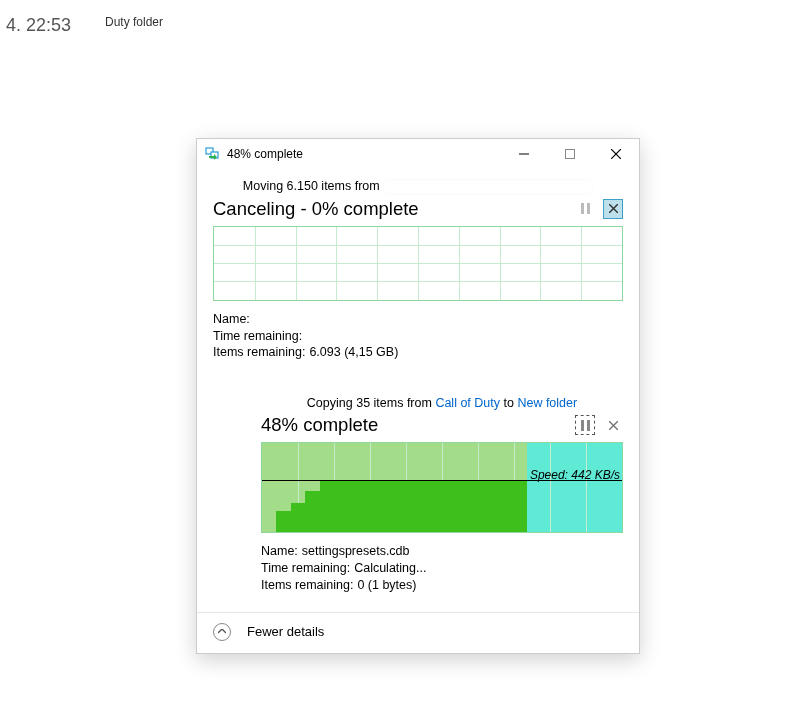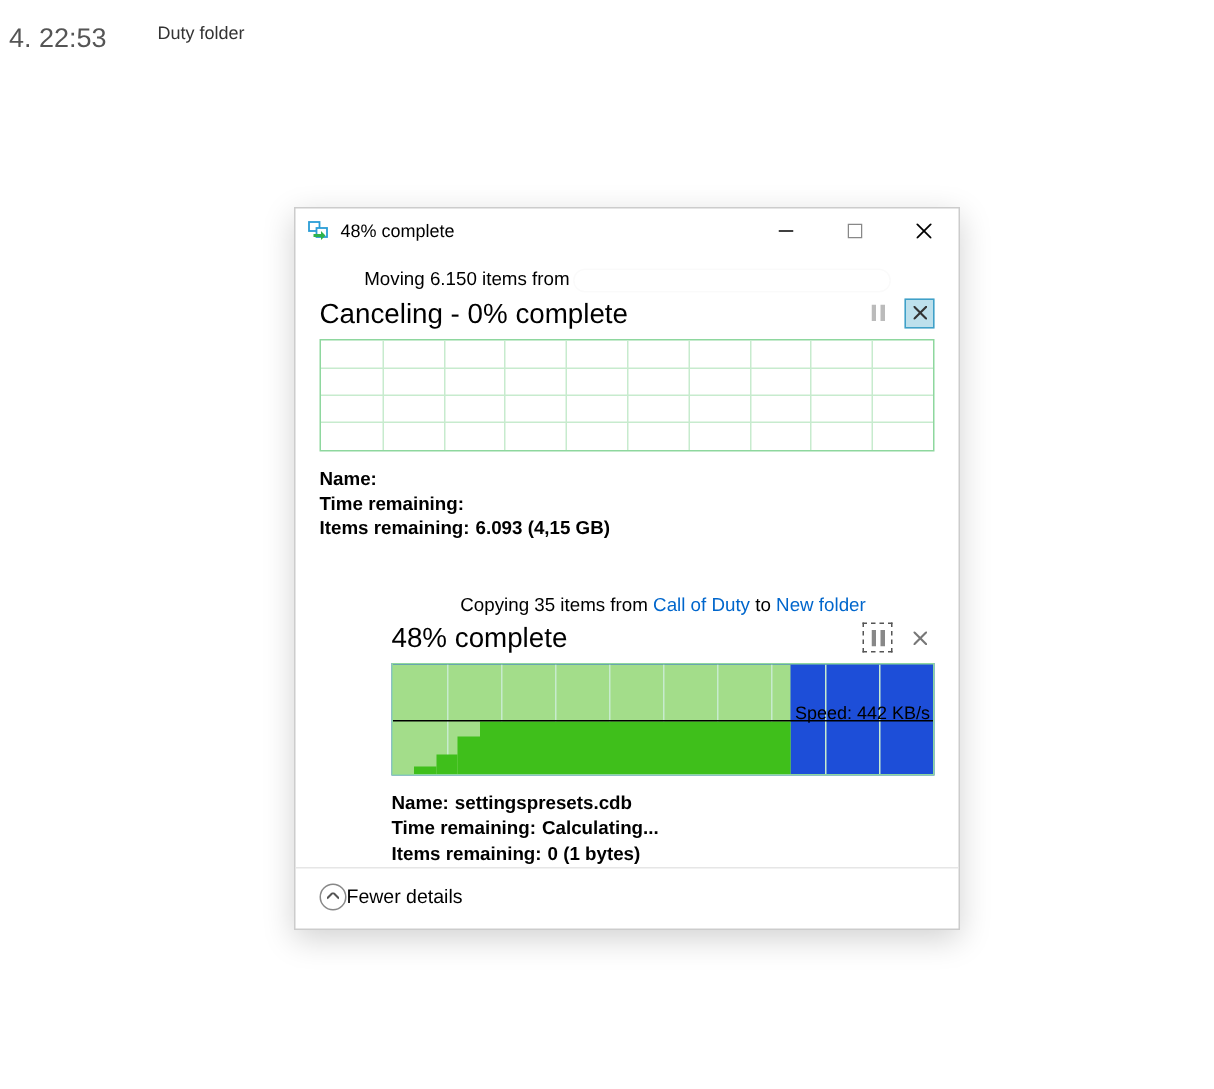--- a/index.html
+++ b/index.html
@@ -119,24 +119,25 @@
       overflow: hidden;
     }
     .graph-grid-line {
       position: absolute;
       background: #c7ebce;
     }
     .graph-grid-line.h { left: 0; right: 0; height: 1px; }
     .graph-grid-line.v { top: 0; bottom: 0; width: 1px; }
     .graph2 {
       border: 1px solid #8ed79e;
-      height: 75px;
+      height: 91px;
       position: relative;
-      background: #1d4ed8;
+      background: #5eead4;
       overflow: hidden;
+      font-style: italic;
     }
     .graph2-fill-light {
       position: absolute;
       left: 0;
       top: 0;
       bottom: 0;
       width: 73.5%;
       background: #a3dd8a;
     }
     .graph2-fill-dark {
@@ -156,21 +157,20 @@
       top: 25px;
       background: rgba(255,255,255,0.0);
       color: #000;
       font-size: 12px;
       padding: 0 2px;
     }
     .details {
       margin-top: 10px;
       font-size: 12.5px;
       line-height: 1.35;
-      font-weight: bold;
     }
     .details .row { display: flex; gap: 4px; }
     .details .label { }
     .small-pill {
       display: inline-block;
       width: 52px;
       height: 12px;
       background: #fff;
       border-radius: 8px;
       vertical-align: middle;
@@ -184,25 +184,26 @@
       border: 1px dashed #555;
       width: 20px;
       height: 20px;
       display: flex;
       align-items: center;
       justify-content: center;
       color: #666;
       font-size: 12px;
     }
     .footer {
+      margin-top: 18px;
       border-top: 1px solid #e6e6e6;
       padding: 10px 8px 12px 16px;
       display: flex;
       align-items: center;
-      gap: 0;
+      gap: 16px;
     }
     .chevron-circle {
       width: 18px;
       height: 18px;
       border: 1px solid #888;
       border-radius: 50%;
       display: flex;
       align-items: center;
       justify-content: center;
       font-size: 10px;

